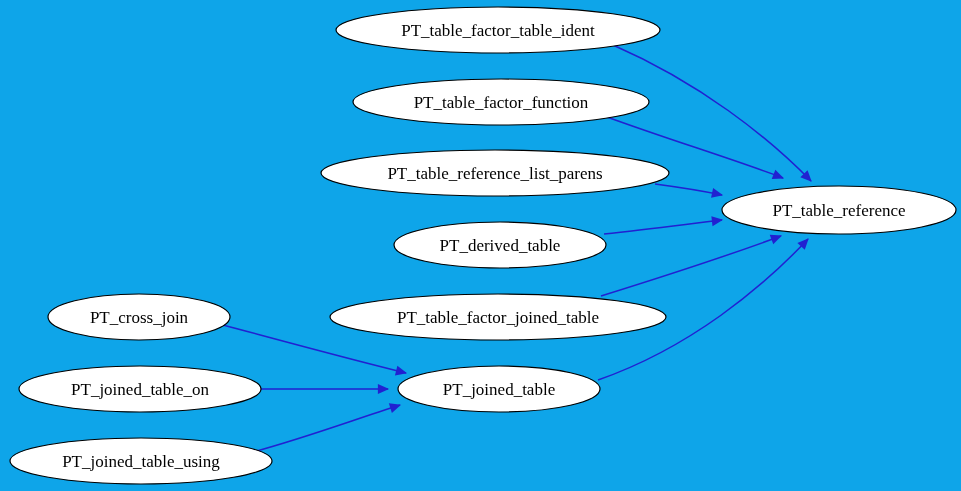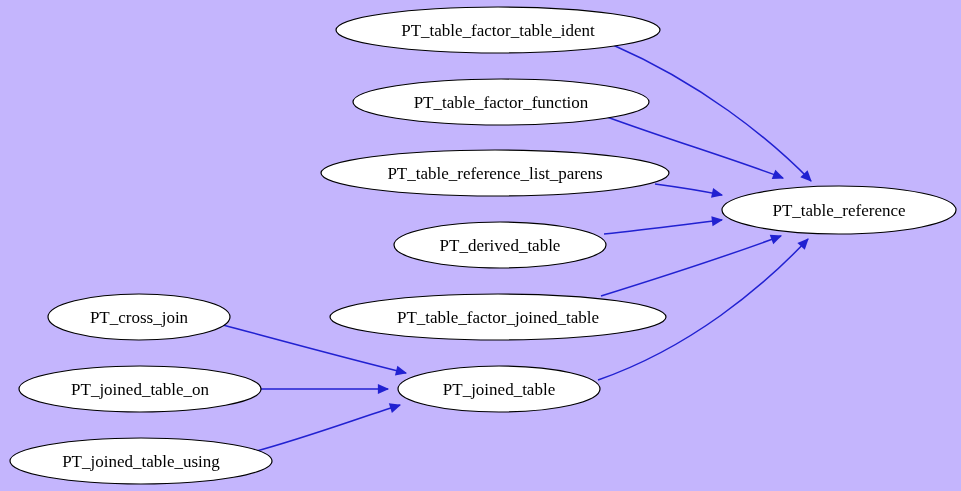--- a/index.html
+++ b/index.html
@@ -5,21 +5,21 @@
   html, body {
     margin: 0;
     padding: 0;
     background: #ffffff;
     font-family: "Liberation Serif", serif;
   }
   .canvas {
     position: relative;
     width: 961px;
     height: 491px;
-    background: #c4b5fd;
+    background: #0ea5e9;
     overflow: hidden;
   }
   svg { display: block; }
   .node-shape {
     fill: #ffffff;
     stroke-width: 1.2;
   }
   .node-label {
     font-family: "Liberation Serif", serif;
     font-size: 17px;

